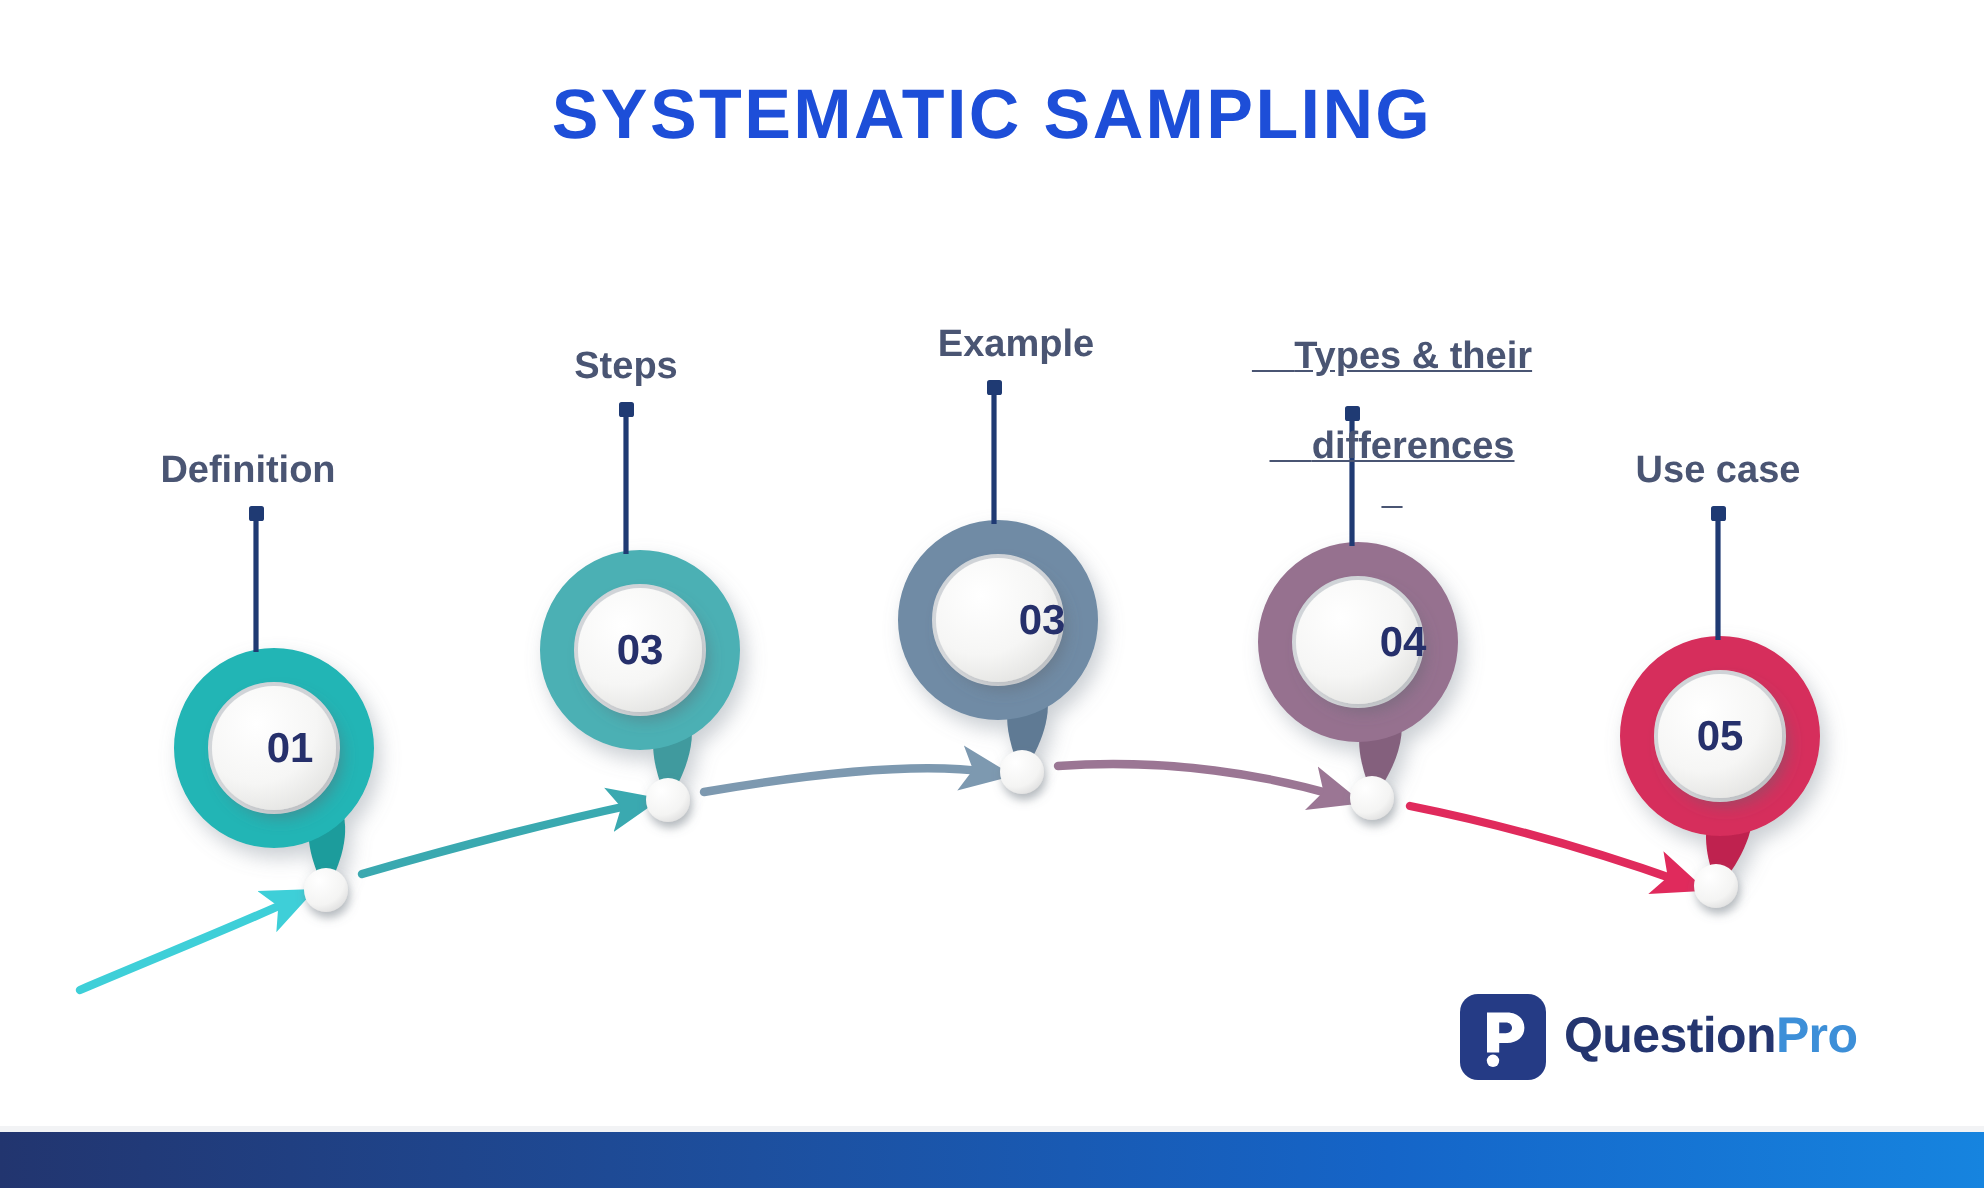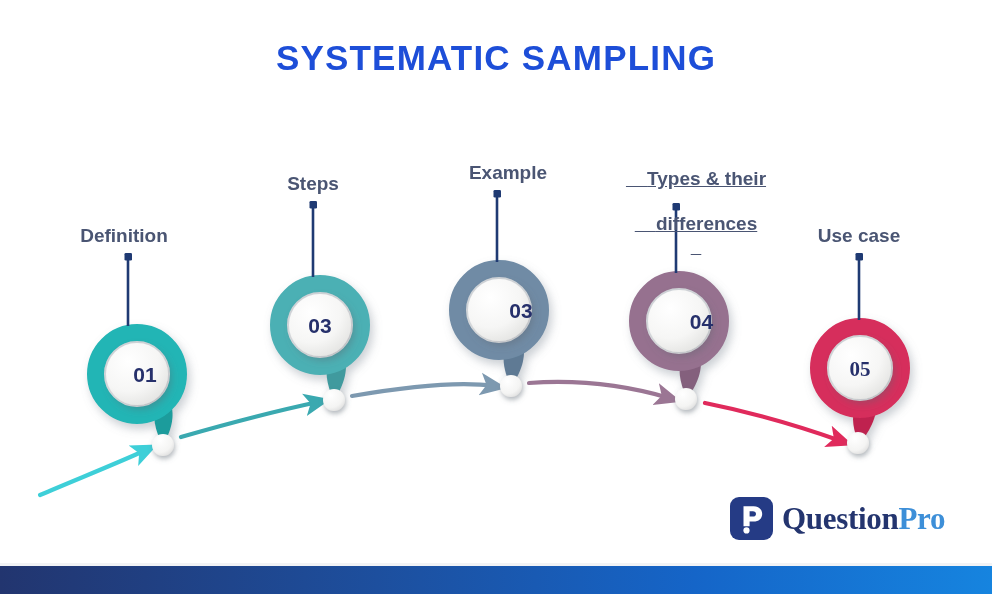--- a/index.html
+++ b/index.html
@@ -64,24 +64,24 @@
   #logo-mark {
     width: 43px;
     height: 43px;
     border-radius: 9px;
     background: #253b85;
     display: flex;
     align-items: center;
     justify-content: center;
   }
   #logo-text {
-    font-size: 31px;
+    font-size: 25px;
     font-weight: bold;
     letter-spacing: -0.3px;
-    font-family: Liberation Serif, serif;
+    font-family: Liberation Sans, sans-serif;
   }
   .logo-q { color: #24356f; }
   .logo-p { color: #3d8fd8; }
   #bottom-bar {
     position: absolute;
     left: 0;
     top: 566px;
     width: 992px;
     height: 28px;
     background: linear-gradient(to right, #22356f 0%, #1d4f9e 38%, #1565c8 70%, #1684df 100%);
@@ -202,21 +202,21 @@
       <line x1="859" y1="258" x2="859" y2="320" stroke="#1f3a73" stroke-width="2.6"></line>
       <rect x="855.5" y="253" width="7.5" height="7.5" rx="1.3" fill="#1f3a73"></rect>
       <circle cx="858" cy="443" r="11" fill="url(#dotFace)" filter="url(#dotShadow)"></circle>
     </g>
   </svg>
 
   <div class="step-number" style="left:107px; top:363px; width:76px;">01</div>
   <div class="step-number" style="left:290px; top:314px; width:60px;">03</div>
   <div class="step-number" style="left:469px; top:299px; width:60px;margin-left:22px;">03</div>
   <div class="step-number" style="left:681px; top:310px; width:41px;">04</div>
-  <div class="step-number" style="left:830px; top:357px; width:60px;font-family:Liberation Serif, serif;">05</div>
+  <div class="step-number" style="left:830px; top:357px; width:60px;">05</div>
 
   <div class="step-label" style="left:213px; top:173px; width:200px;">Steps</div>
   <div class="step-label" style="left:24px; top:225px; width:200px;">Definition</div>
   <div class="step-label" style="left:408px; top:162px; width:200px;text-align:center;">Example</div>
   <div class="step-label" style="left:596px; top:146px; width:200px;text-decoration:underline;">
     <span>Types &amp; their</span><br>
     <span>differences</span>
   </div>
   <div class="step-label" style="left:759px; top:225px; width:200px;">Use case</div>
 

